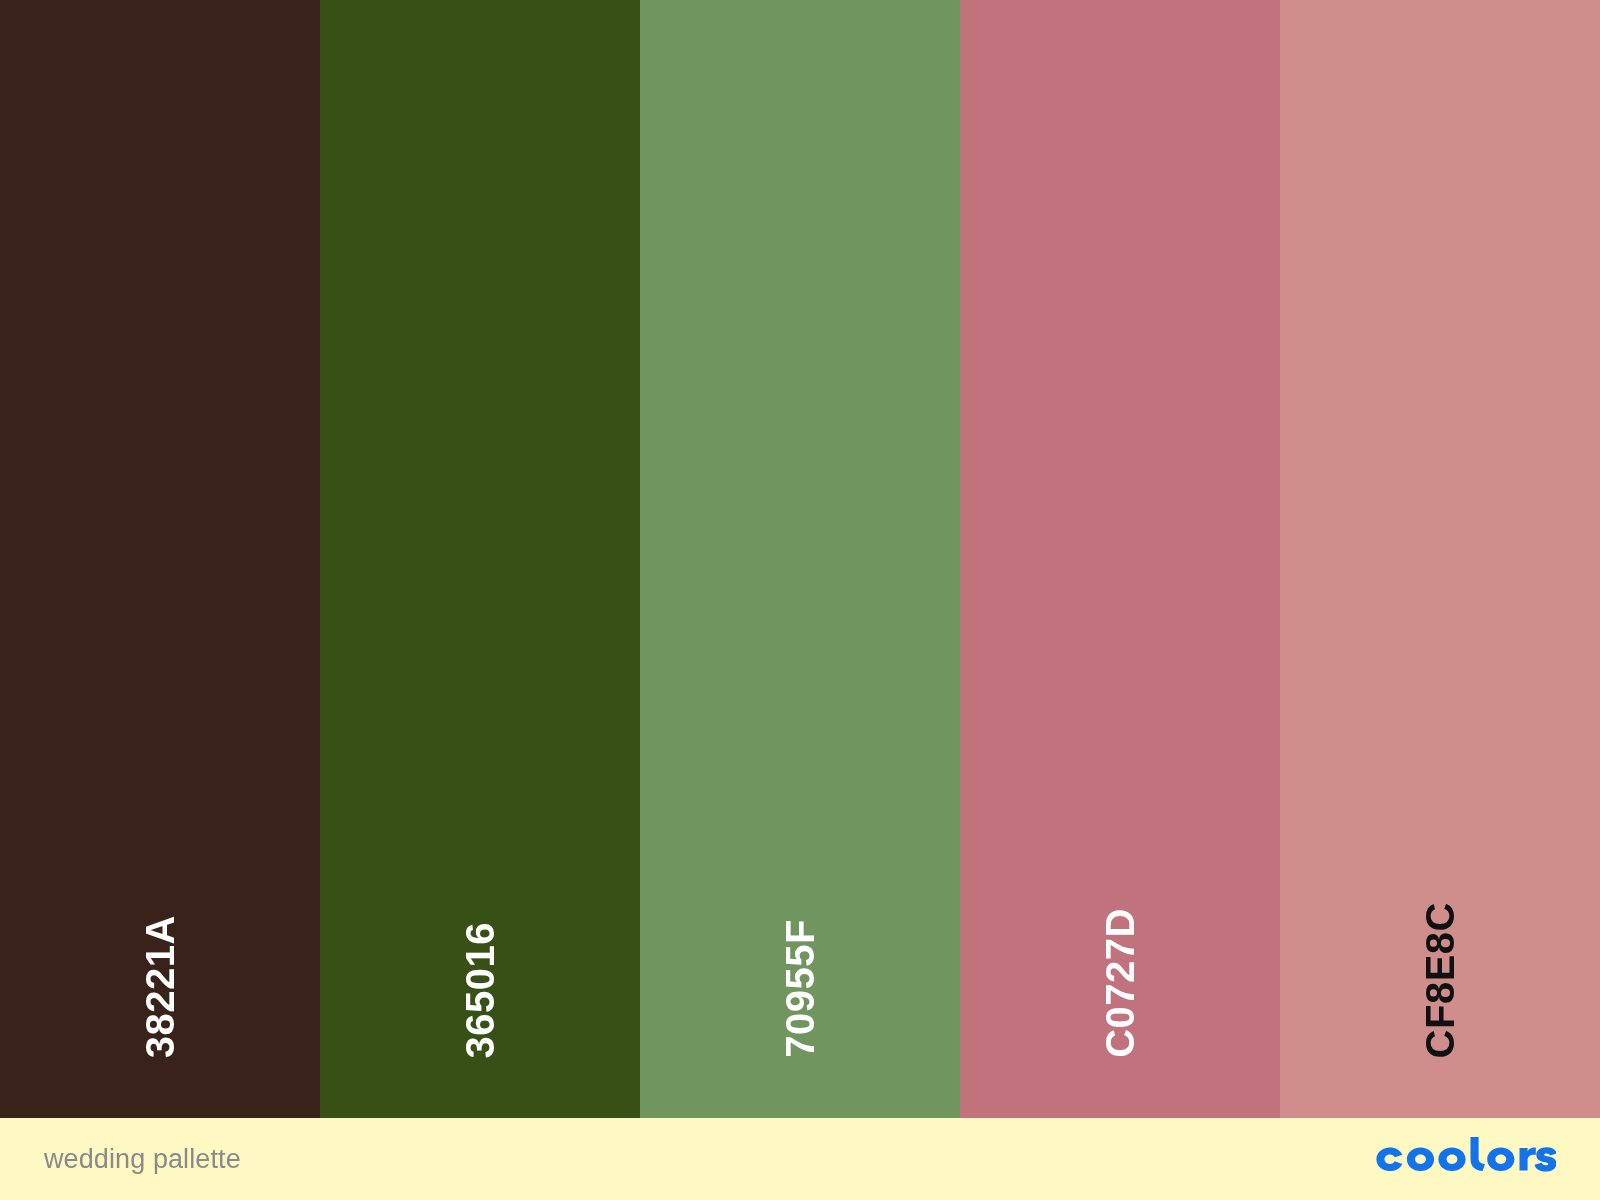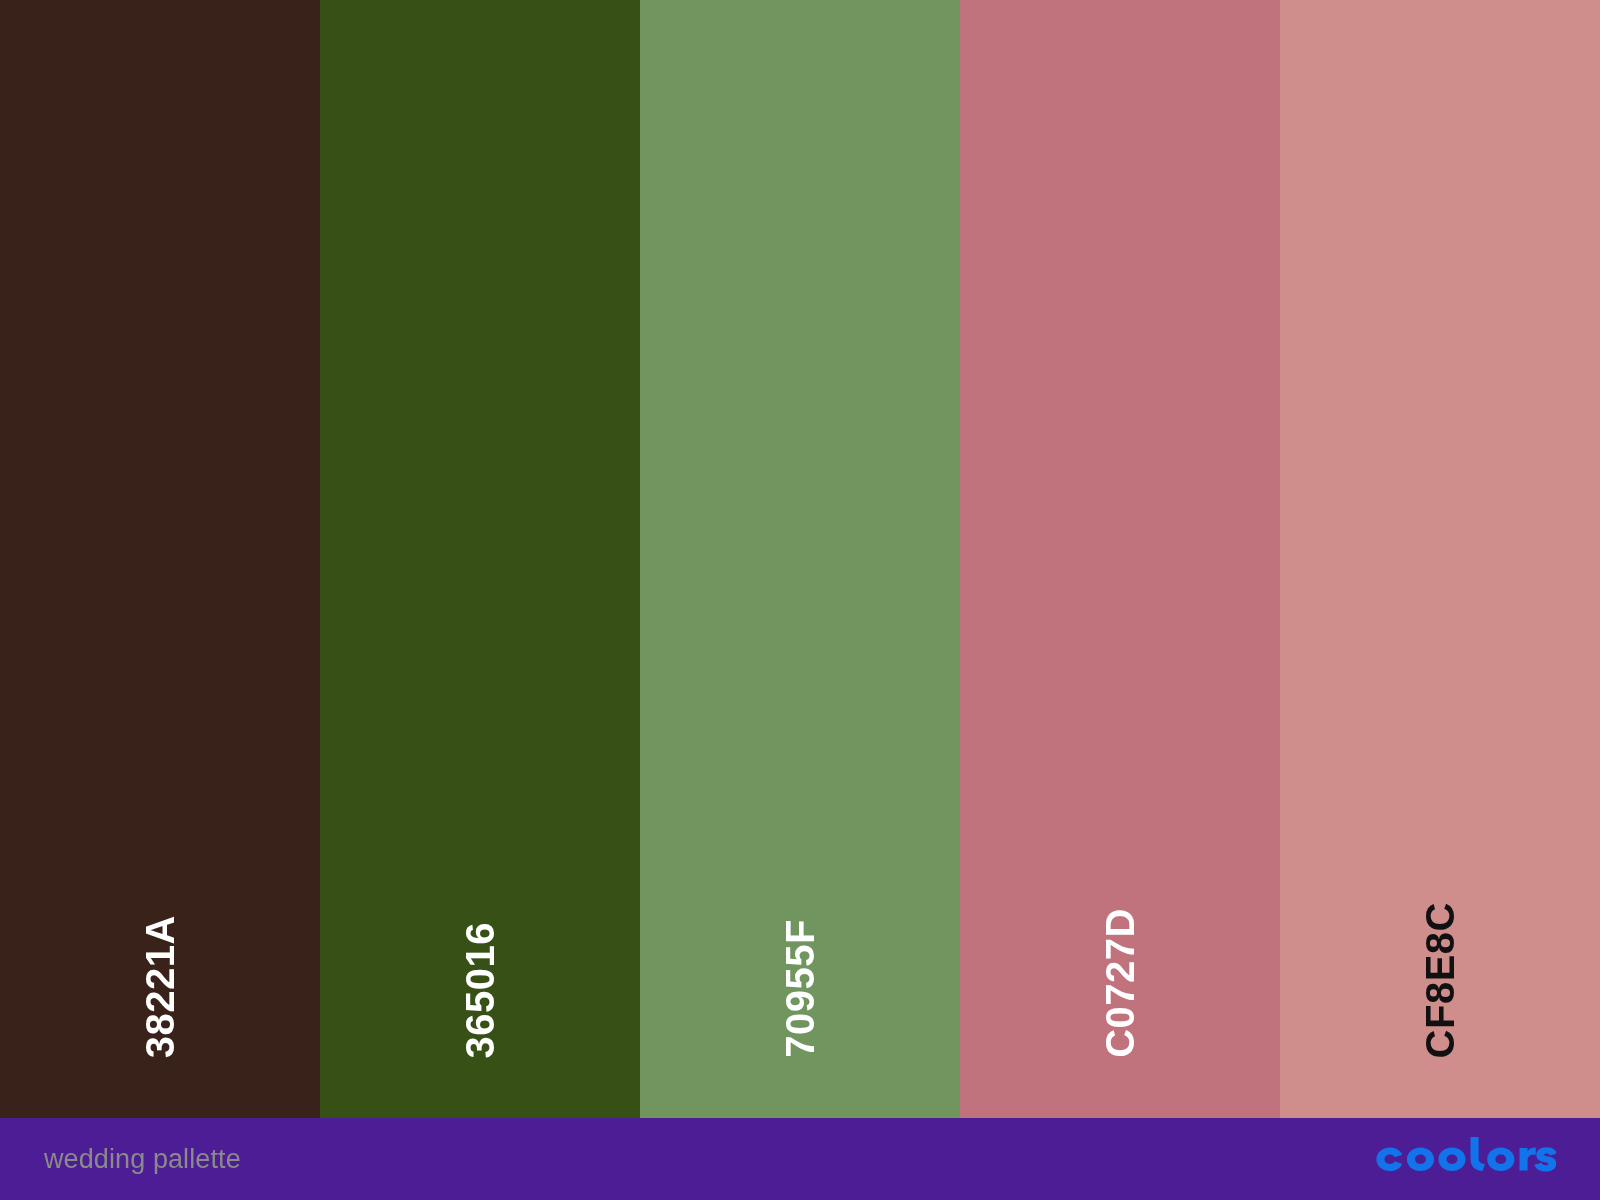--- a/index.html
+++ b/index.html
@@ -50,21 +50,21 @@
     line-height: 1;
     margin-bottom: 60px;
     white-space: nowrap;
     user-select: none;
   }
 
   
   #footer-bar {
     flex: 1 1 auto;
     height: 82px;
-    background: #4c1d95;
+    background: #fef9c3;
     display: flex;
     align-items: center;
     justify-content: space-between;
     padding: 0 44px 0 44px;
     box-sizing: border-box;
     gap: 44px;
   }
 
   #palette-name {
     font-size: 27px;

